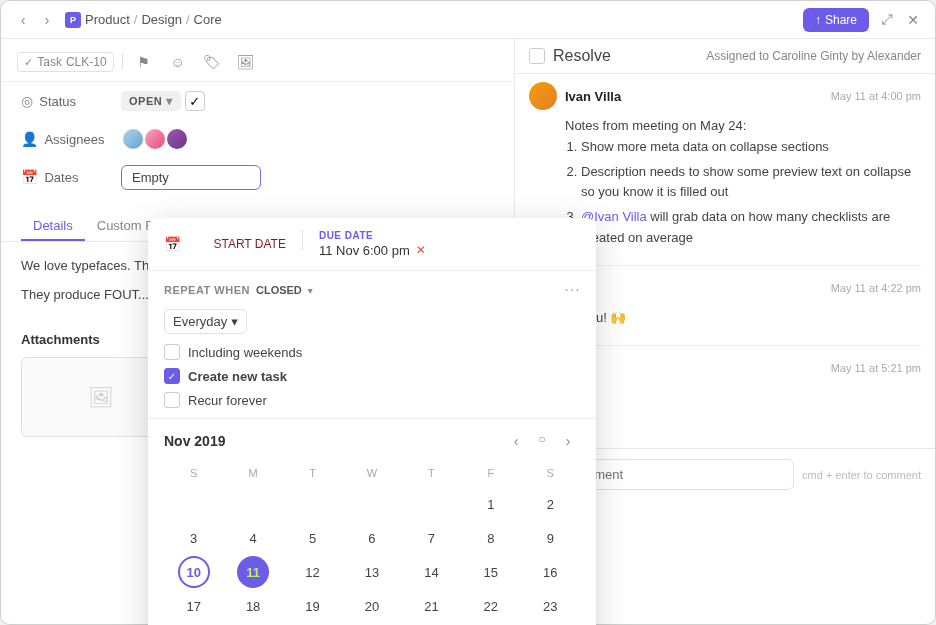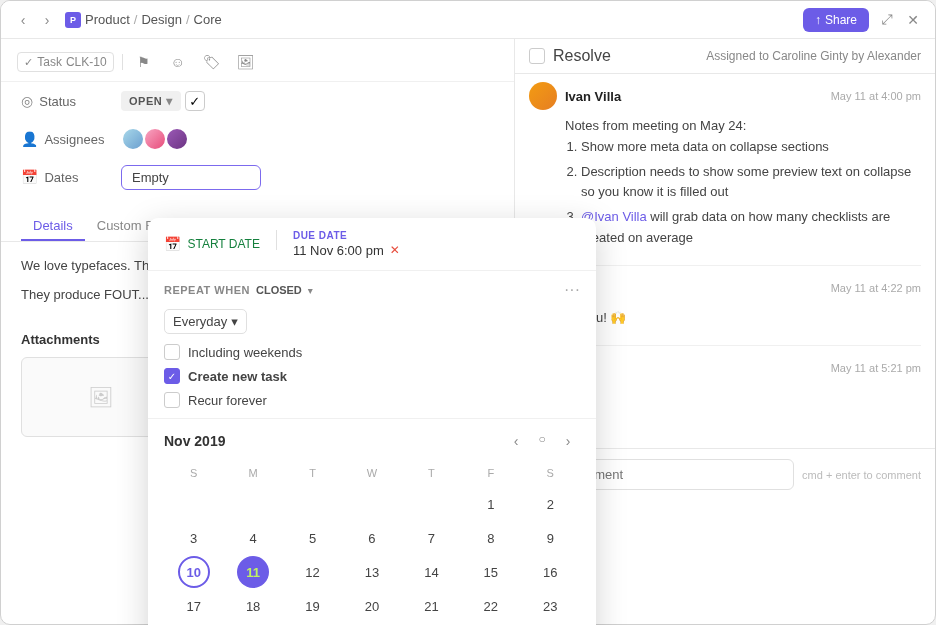--- a/index.html
+++ b/index.html
@@ -380,21 +380,21 @@
       </div>
     </div>
   </div>
 </div>
 
 <div class="date-modal">
 
   <div class="date-modal-header">
     <div class="date-field">
       <span class="date-cal-icon">📅</span>
-      <span style="font-size:12px;color:#15803d;">START DATE</span>
+      <span style="font-size:12px;color:#7f1d1d;margin-left:26px;">START DATE</span>
     </div>
     <div class="date-field-divider"></div>
     <div class="due-date-field">
       <span class="due-date-label">DUE DATE</span>
       <div class="due-date-value">
         <span>11 Nov  6:00 pm</span>
         <span class="due-date-clear">✕</span>
       </div>
     </div>
   </div>

